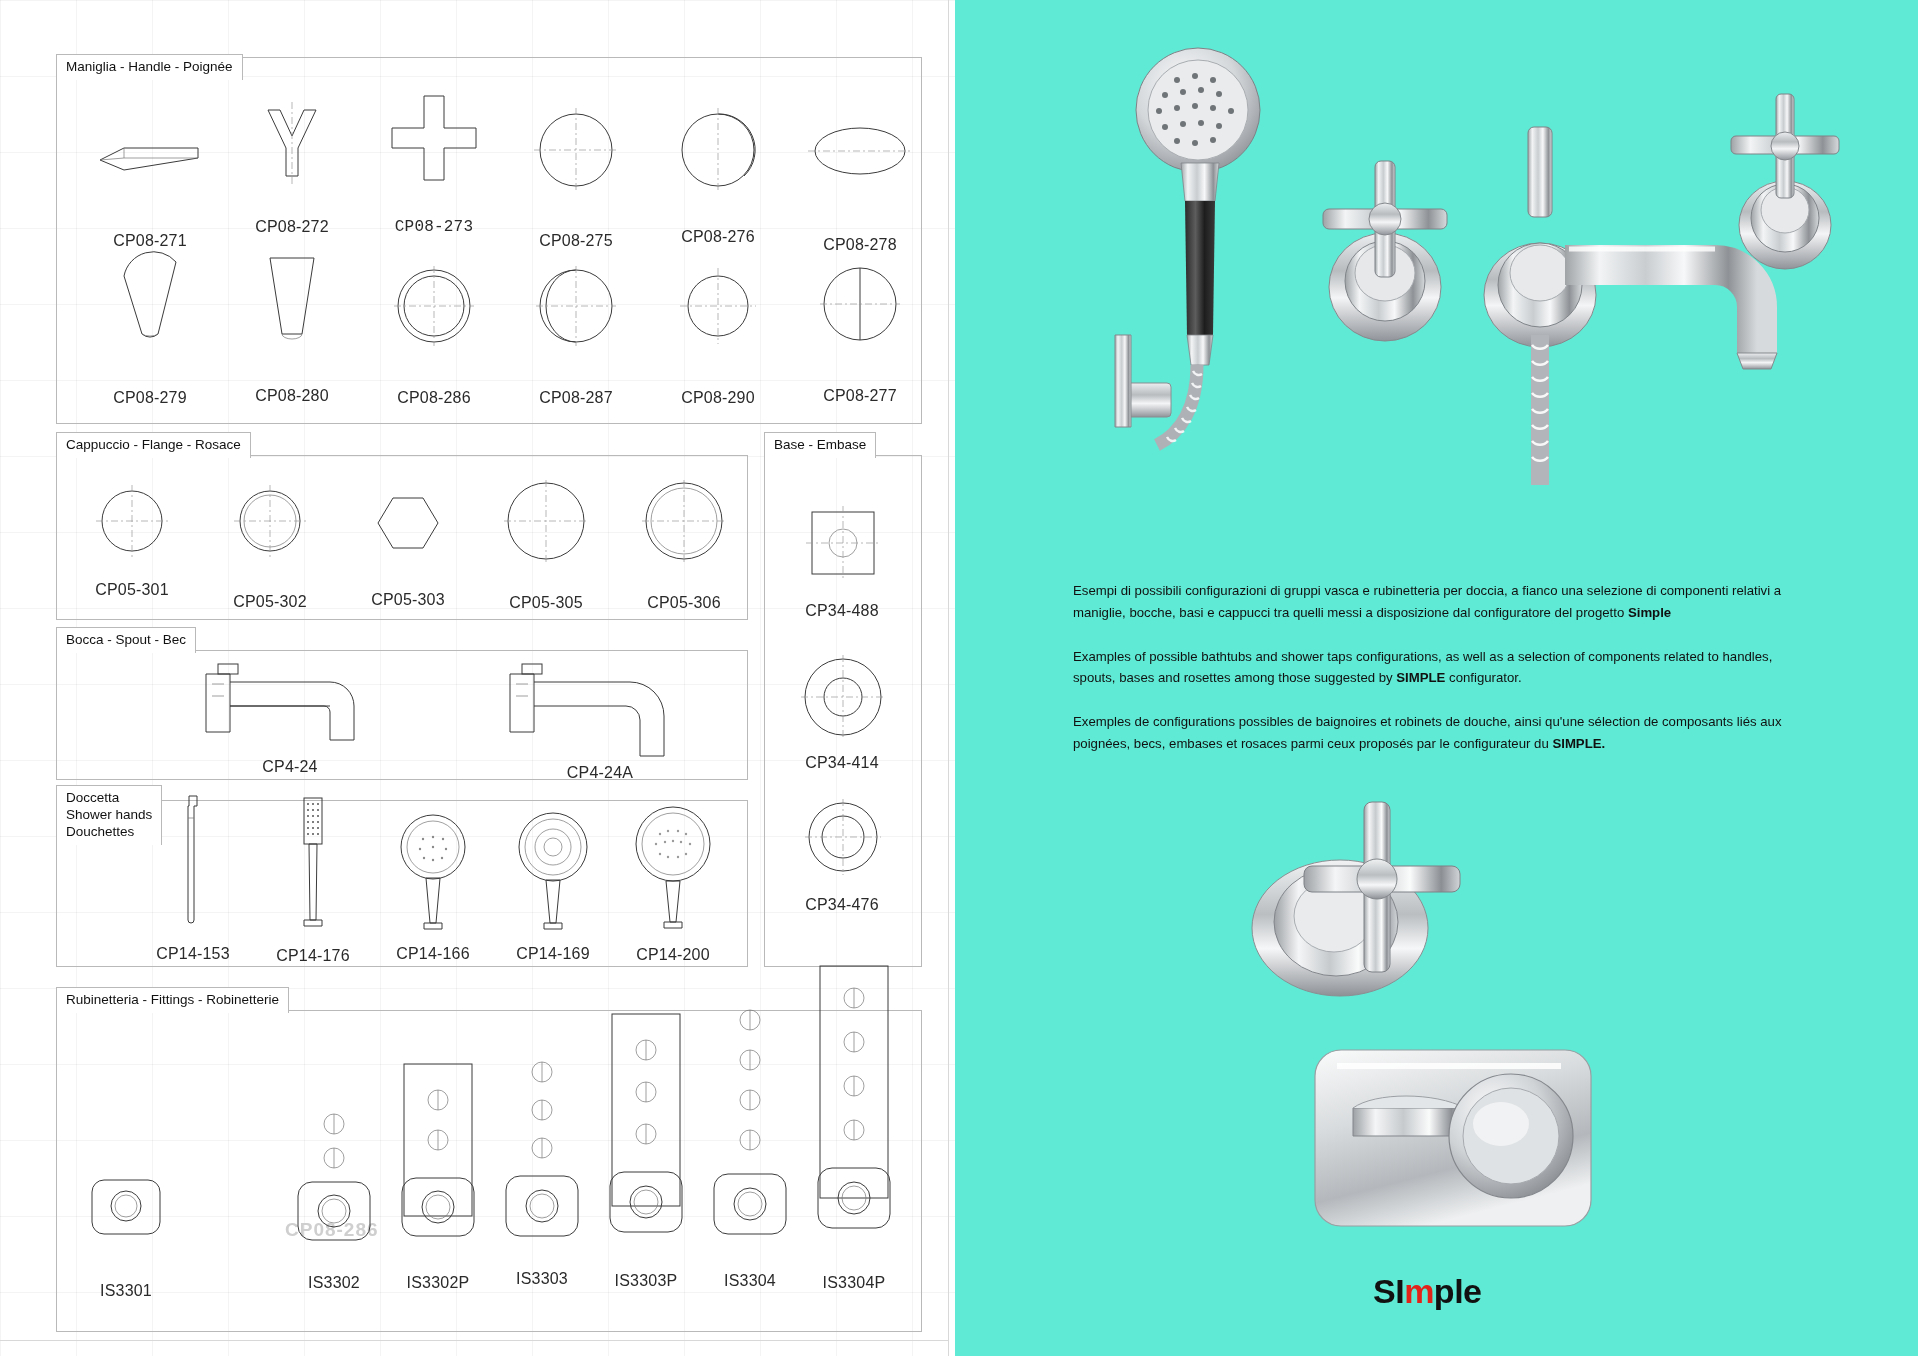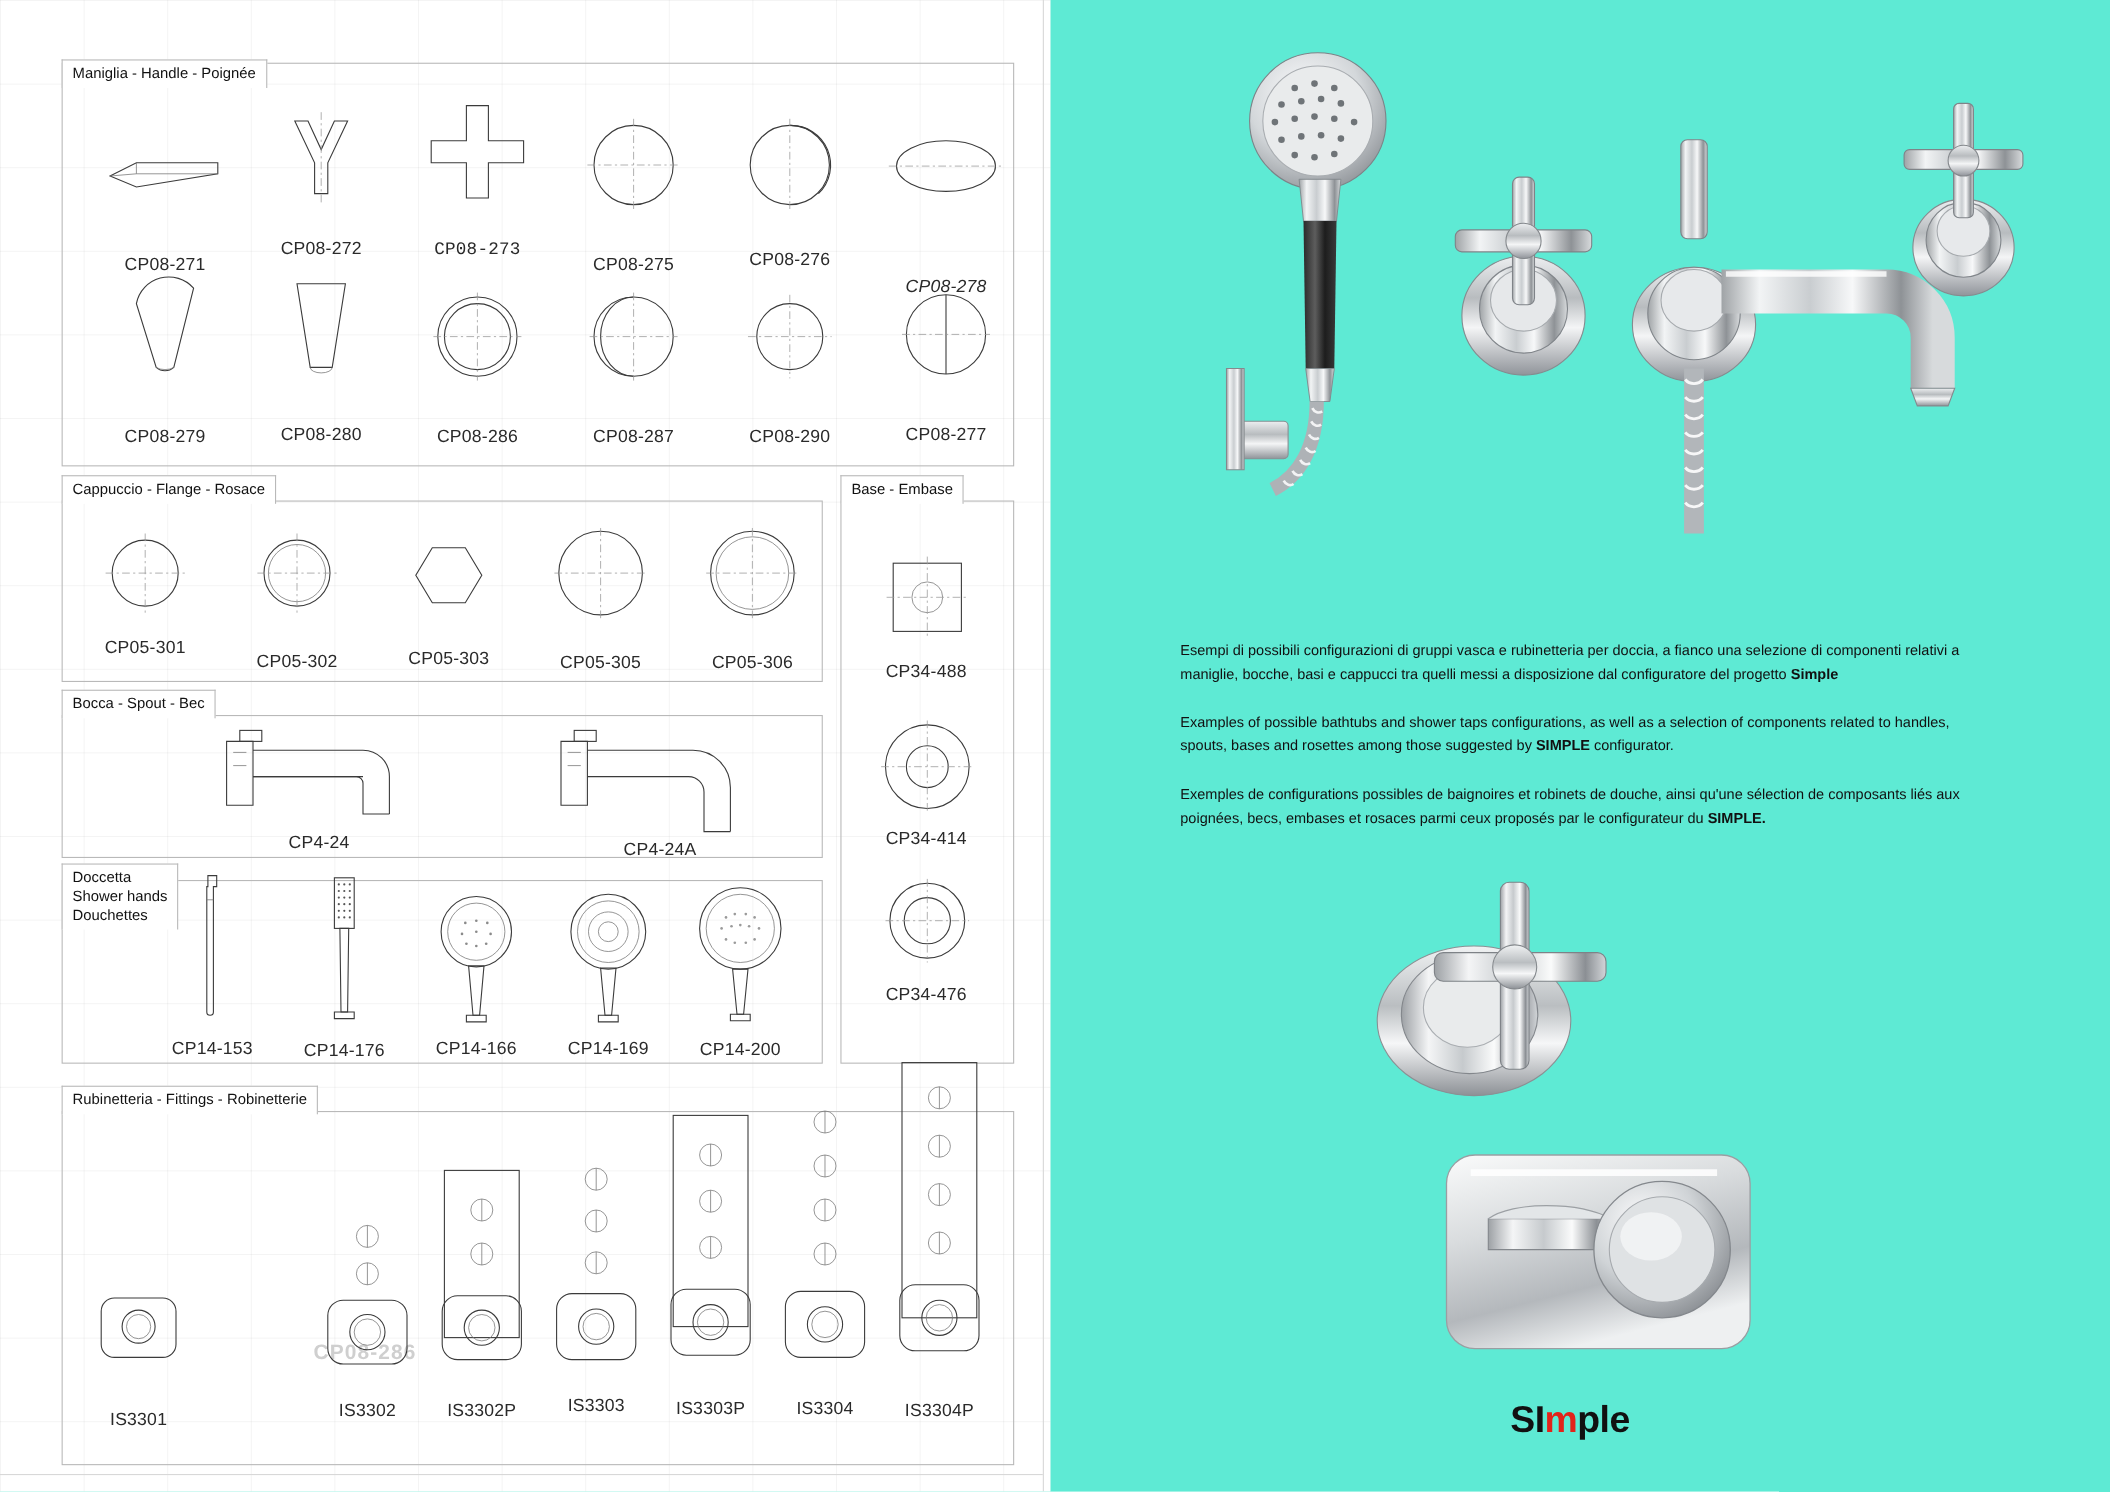--- a/index.html
+++ b/index.html
@@ -145,21 +145,21 @@
       <div class="code" style="margin-top:36px;">CP08-276</div>
     </div>
 
     <div class="item" style="left:790px;top:120px;width:140px;">
       <div class="draw">
         <svg width="140" height="62" viewBox="0 0 140 62">
           <ellipse class="ln" cx="70" cy="31" rx="45" ry="23"></ellipse>
           <path class="ctr" d="M18 31 L122 31"></path>
         </svg>
       </div>
-      <div class="code" style="margin-top:70px;font-style:italic;">CP08-278</div>
+      <div class="code" style="margin-top:54px;">CP08-278</div>
     </div>
 
     <div class="item" style="left:80px;top:238px;width:140px;">
       <div class="draw">
         <svg width="140" height="126" viewBox="0 0 140 126">
           <path class="ln" d="M44 38 A 30 30 0 0 1 96 24 L78 96 A 12 12 0 0 1 62 96 Z"></path>
           <path class="ln-thin" d="M62 96 A 10 5 0 0 0 78 96"></path>
         </svg>
       </div>
       <div class="code" style="margin-top:25px;">CP08-279</div>

